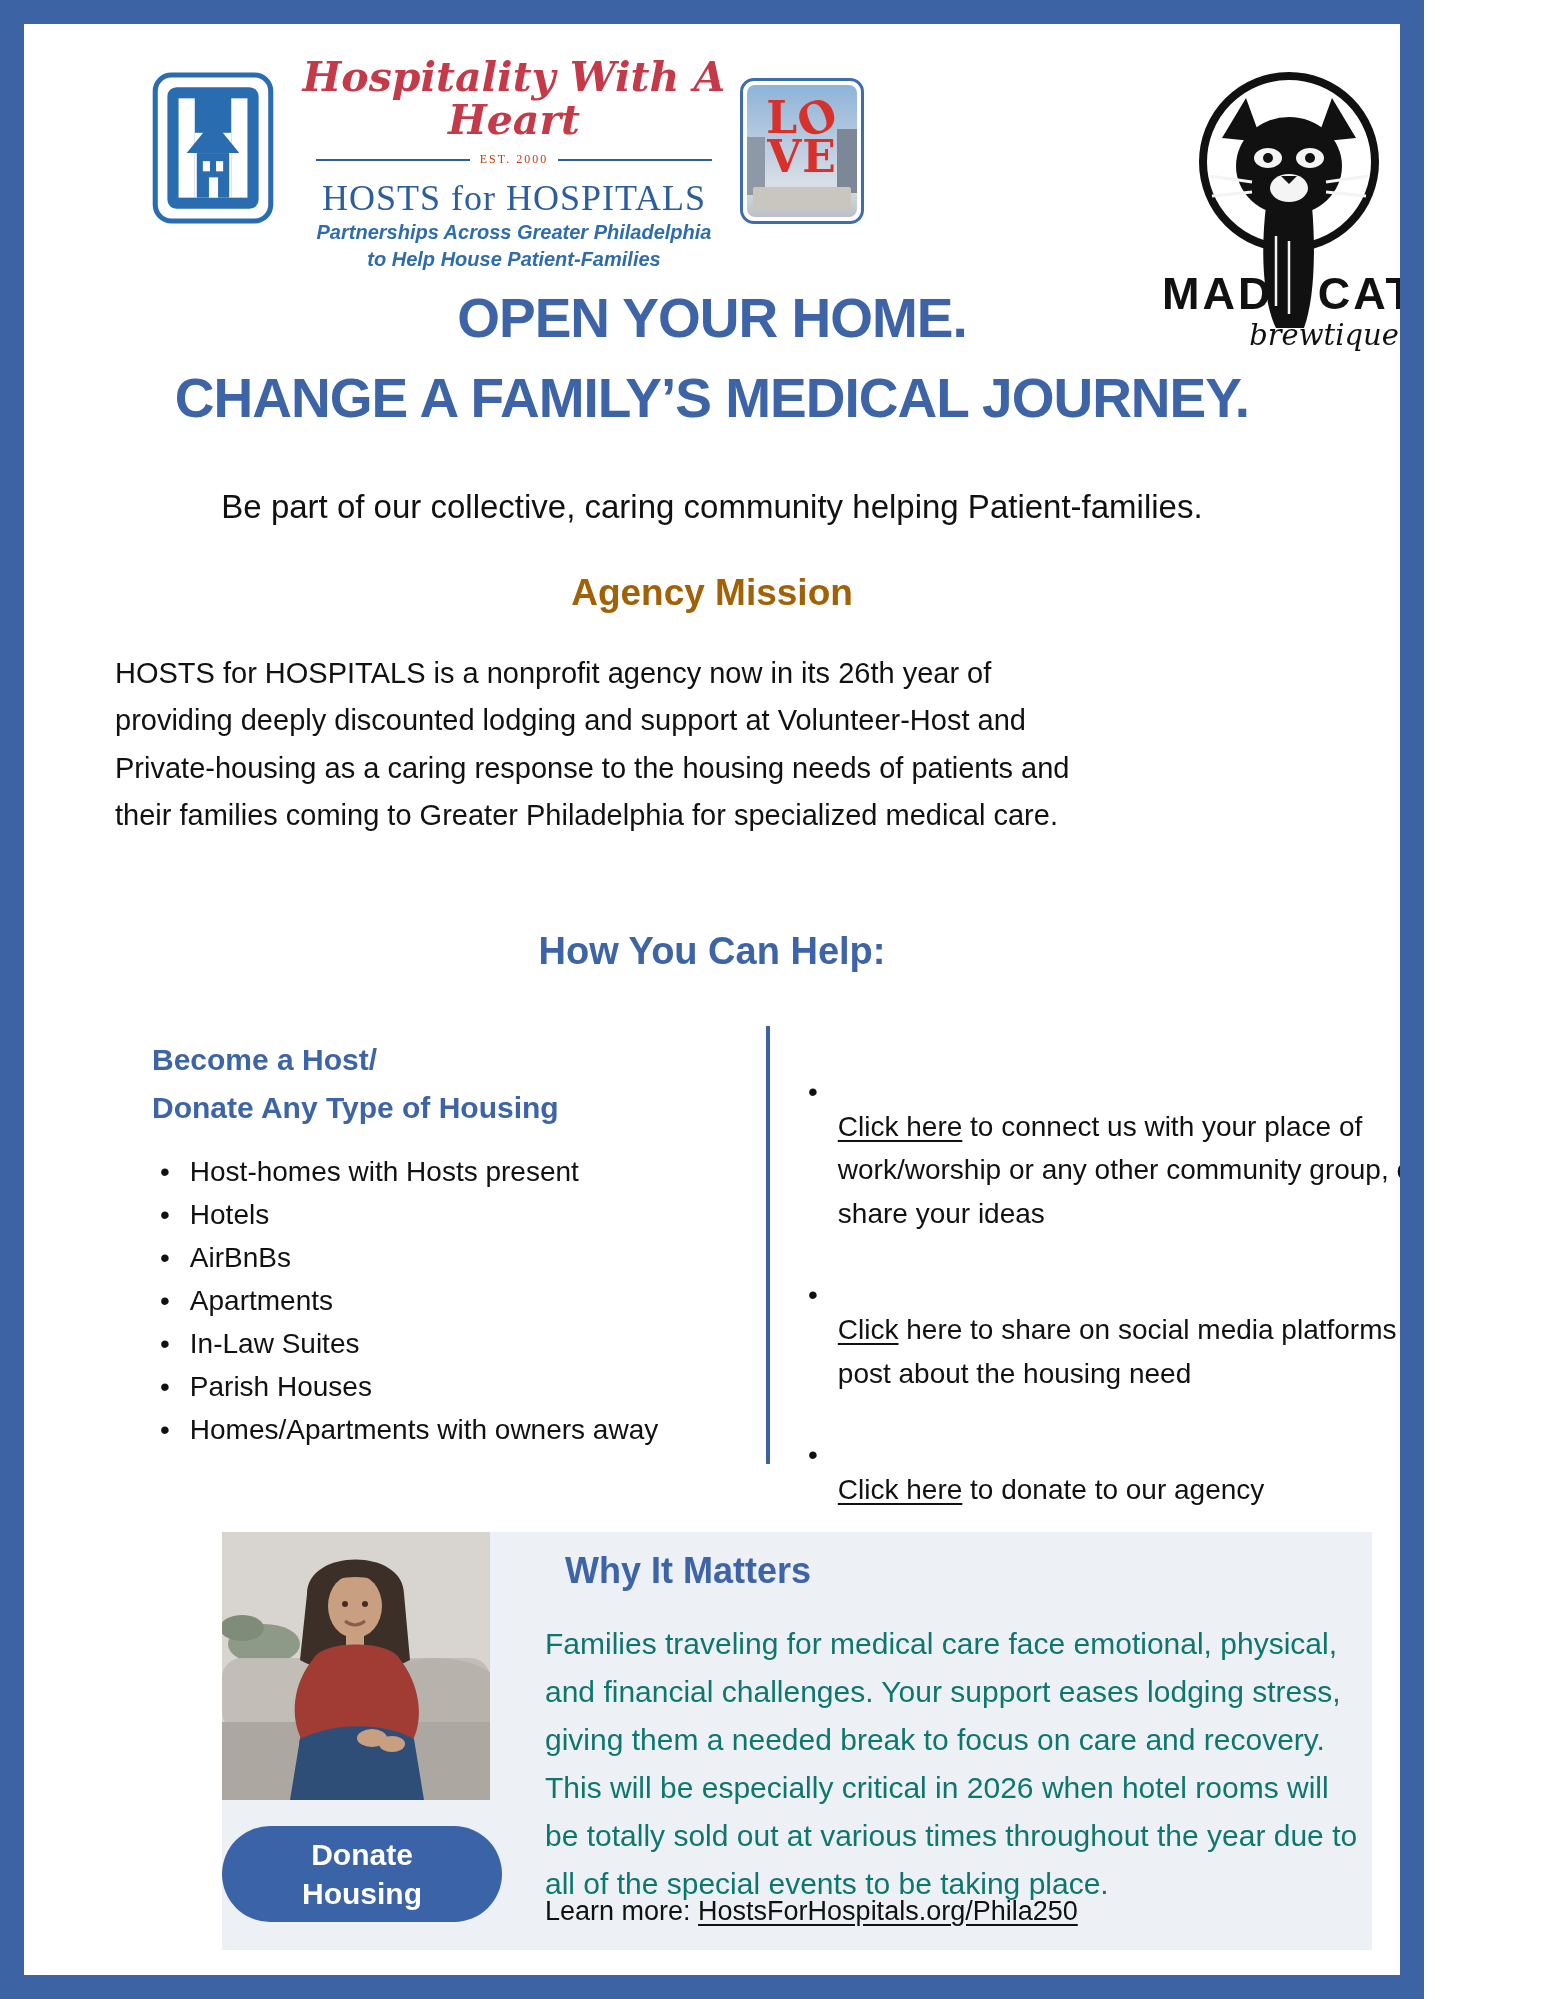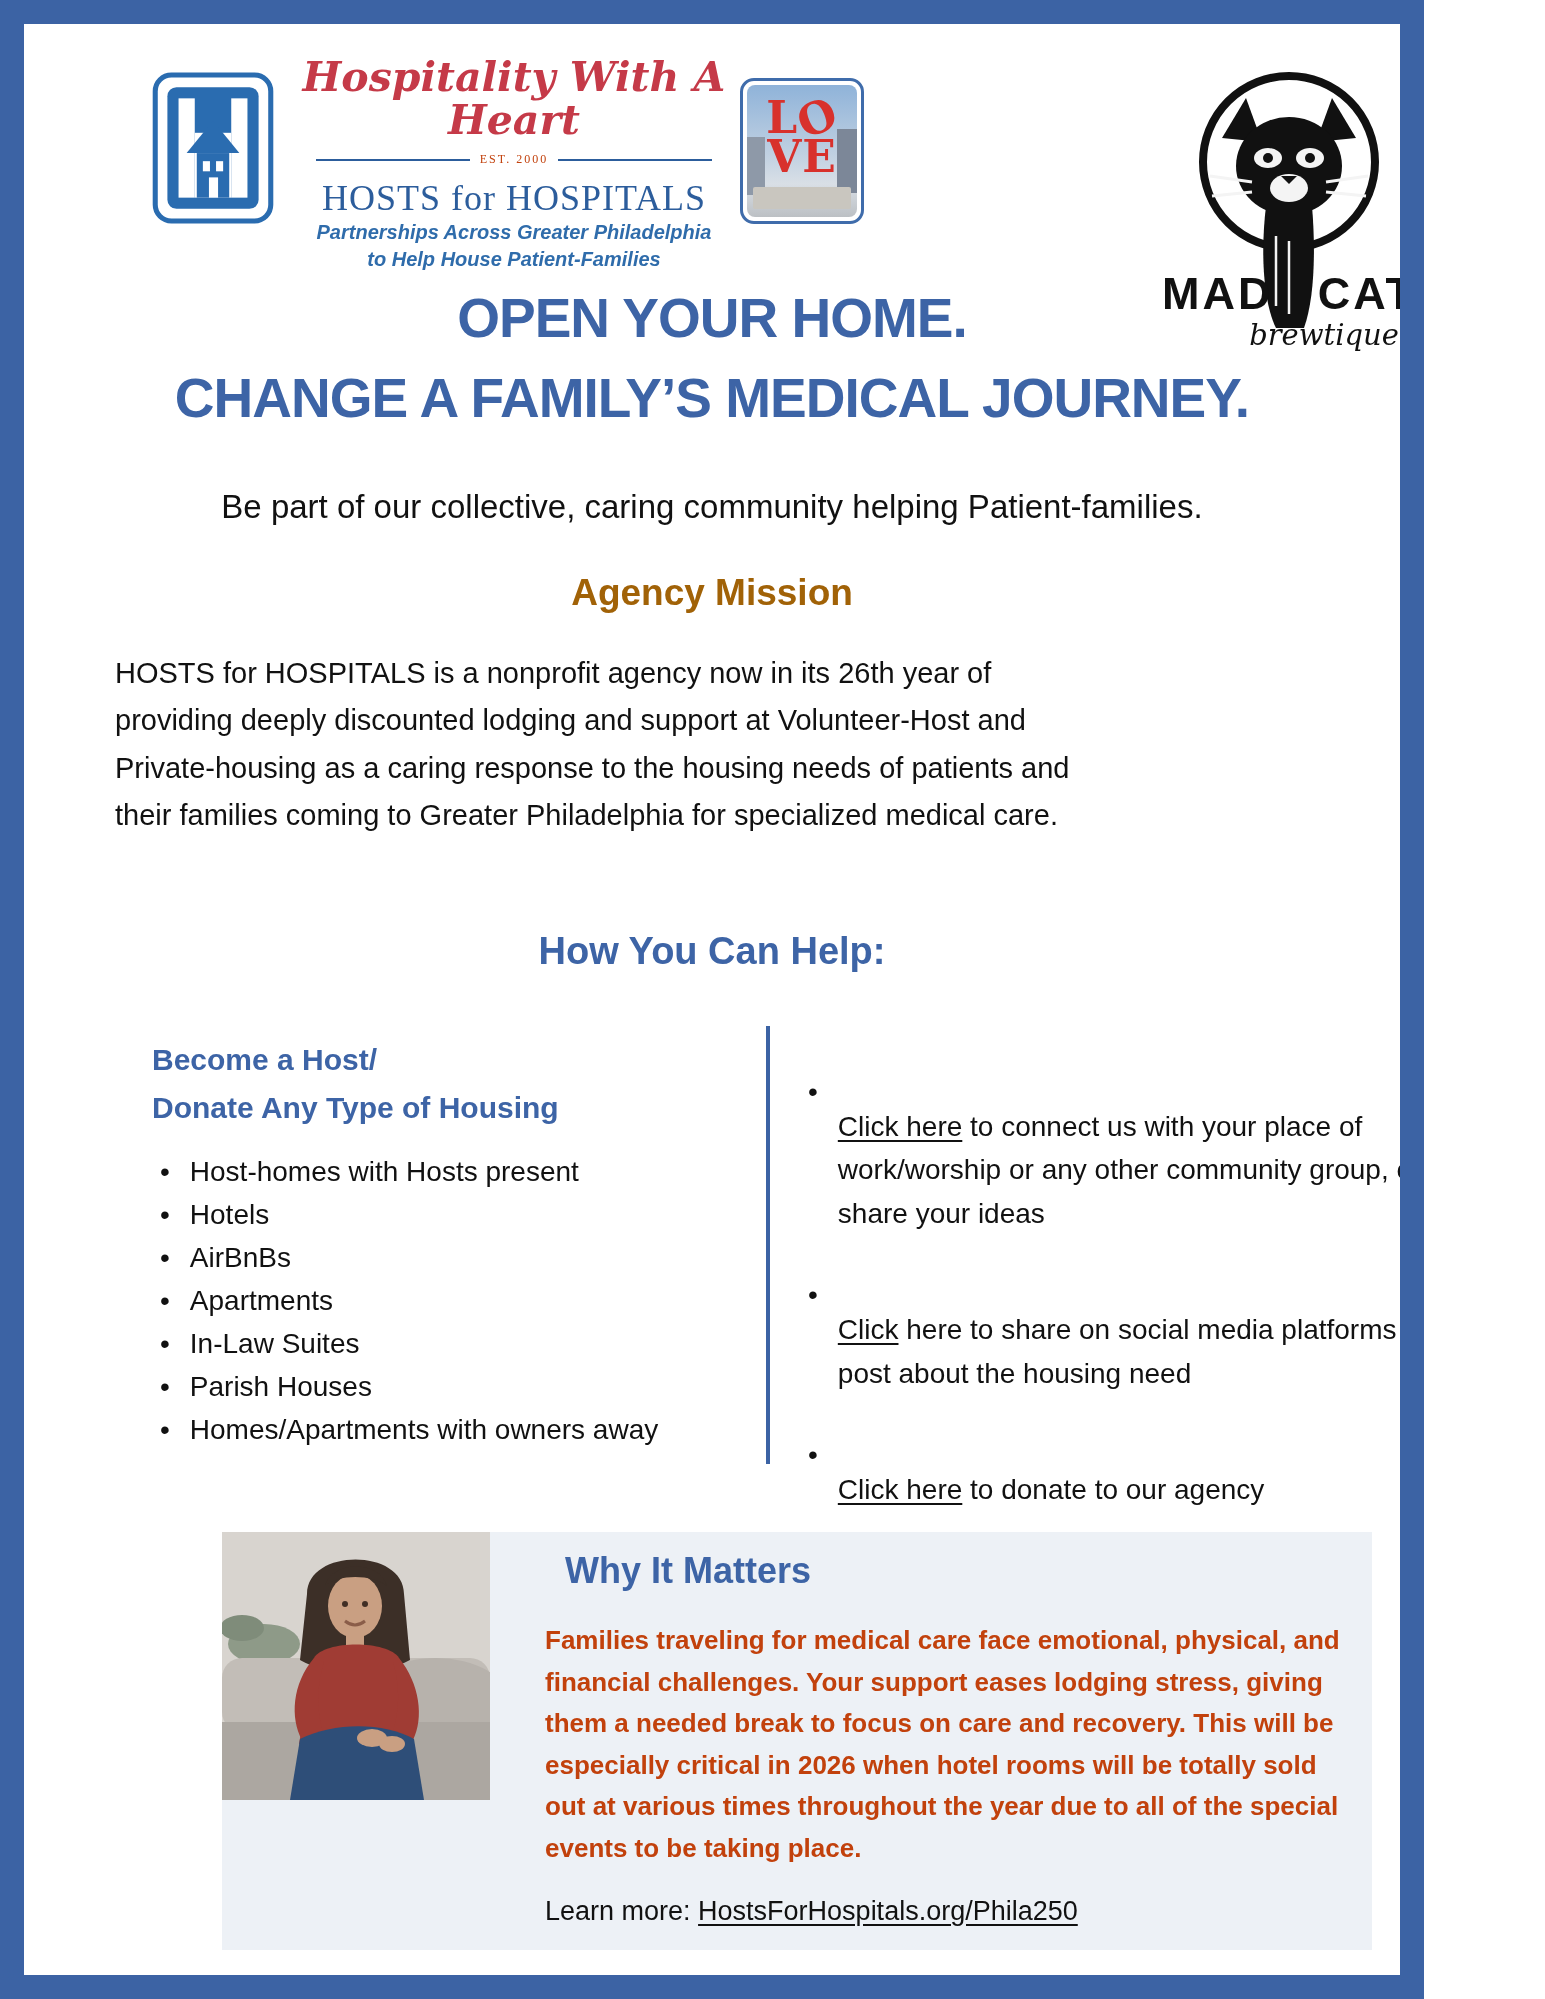--- a/index.html
+++ b/index.html
@@ -70,21 +70,21 @@
   .ways-list li { display:flex; font-size:28px; line-height:1.55; color:#111; }
   .ways-list li::before { content:"•"; margin-right:20px; font-size:28px; line-height:1.55; }
   .ways-list li + li { margin-top:38px; }
   .ways-list .li-text { width:610px;margin-top:35px; }
   .inline-link { text-decoration:underline; text-underline-offset:4px; cursor:pointer; }
 
   
   .why-panel { position:absolute; left:222px; top:1532px; width:1150px; height:418px; background:#edf1f6; }
   .photo { position:absolute; left:222px; top:1532px; width:268px; height:268px; }
   .why-heading { position:absolute; left:565px; top:1550px; font-size:36px; font-weight:700; color:#3d64a6; }
-  .why-body { position:absolute; left:545px; top:1620px; width:818px; font-size:26px; line-height:1.6; color:#c2410c;font-weight:bold; }
+  .why-body { position:absolute; left:545px; top:1620px; width:818px; font-size:30px; line-height:1.6; color:#0f766e; }
   .learn-more { position:absolute; left:545px; top:1896px; font-size:27px; color:#111; }
   .learn-more .inline-link { font-size:27px; }
   .donate-btn {
     position:absolute; left:222px; top:1826px; width:280px; height:96px;
     background:#3a63a8; border-radius:48px; color:#ffffff; font-weight:700; font-size:30px;
     display:flex; flex-direction:column; align-items:center; justify-content:center; line-height:1.3;
     cursor:pointer; border:none;
   }
 </style>
 </head>
@@ -216,15 +216,19 @@
     <path d="M177,126 C198,152 202,186 191,208 L170,202 C179,176 177,150 171,130 Z" fill="#a03c34"></path>
     <path d="M78,207 C112,190 162,190 192,207 L202,268 L68,268 Z" fill="#2e4e78"></path>
     <ellipse cx="150" cy="206" rx="15" ry="9" fill="#c99f82"></ellipse>
     <ellipse cx="170" cy="212" rx="13" ry="8" fill="#c99f82"></ellipse>
   </svg>
 
   <div class="why-heading">Why It Matters</div>
   <div class="why-body">Families traveling for medical care face emotional, physical, and financial challenges. Your support eases lodging stress, giving them a needed break to focus on care and recovery. This will be especially critical in 2026 when hotel rooms will be totally sold out at various times throughout the year due to all of the special events to be taking place.</div>
   <div class="learn-more"><span>Learn more: </span><span class="inline-link">HostsForHospitals.org/Phila250</span></div>
 
+  <button class="donate-btn">
+    <span>Donate</span>
+    <span>Housing</span>
+  </button>
 
   <div class="frame"></div>
 </div>
 
 </body></html>

